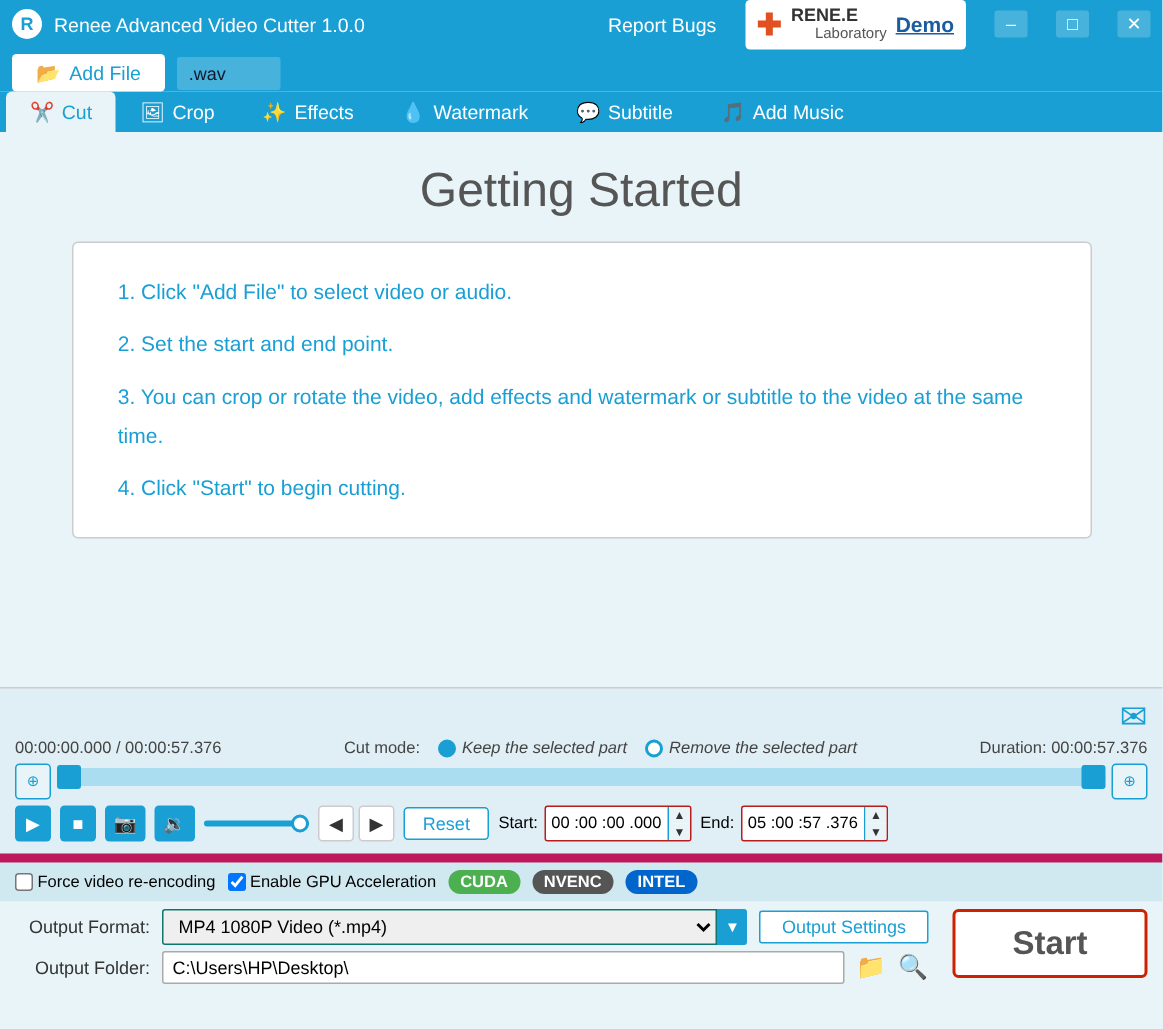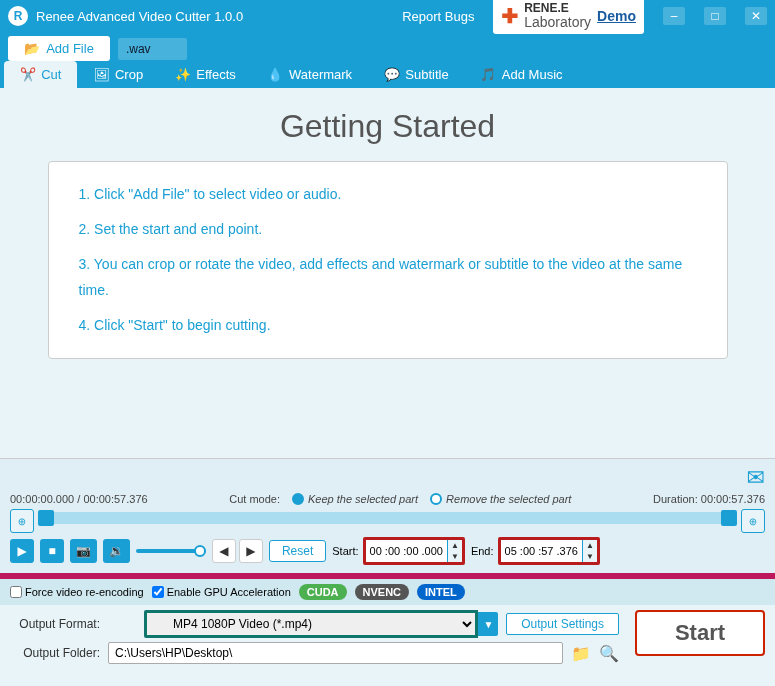--- a/index.html
+++ b/index.html
@@ -263,21 +263,21 @@
     }
     .time-field {
       display: flex;
       align-items: center;
       gap: 4px;
       font-size: 11px;
     }
     .time-input-box {
       display: flex;
       align-items: center;
-      border: 3px solid #b91c1c;
+      border: 1px solid #b91c1c;
       border-radius: 2px;
       overflow: hidden;
       background: white;
     }
     .time-input-box span {
       font-size: 11px;
       padding: 2px 4px;
     }
     .time-spinners {
       display: flex;
@@ -387,25 +387,24 @@
       justify-content: center;
     }
 
     .select-wrapper {
       display: flex;
       align-items: center;
       flex: 1;
     }
     .select-wrapper select {
       flex: 1;
-      padding: 3px 22px;
-      border: 3px solid #0f766e;
+      padding: 3px 6px;
+      border: 1px solid #0f766e;
       border-radius: 2px 0 0 2px;
       font-size: 12px;
-      margin-left: 36px;
     }
     .select-arrow-btn {
       background: #1a9fd4;
       border: none;
       color: white;
       padding: 4px 5px;
       cursor: pointer;
       font-size: 10px;
       border-radius: 0 2px 2px 0;
       height: 24px;
@@ -418,21 +417,21 @@
   <div class="title-bar-left">
     <div class="app-icon">R</div>
     <span class="title-text">Renee Advanced Video Cutter 1.0.0</span>
   </div>
   <div class="title-bar-right">
     <a class="report-bugs">Report Bugs</a>
     <div class="renee-logo">
       <span class="renee-cross">✚</span>
       <div>
         <div style="font-size:12px;font-weight:bold;color:#333;line-height:1.1;">RENE.E</div>
-        <div style="font-size:14px;color:#555;line-height:1.1;">Laboratory</div>
+        <div style="font-size:10px;color:#555;line-height:1.1;margin-left:16px;">Laboratory</div>
       </div>
       <span class="demo-text">Demo</span>
     </div>
     <button class="win-btn">–</button>
     <button class="win-btn">□</button>
     <button class="win-btn close">✕</button>
   </div>
 </div>
 
 <div class="header-area">

